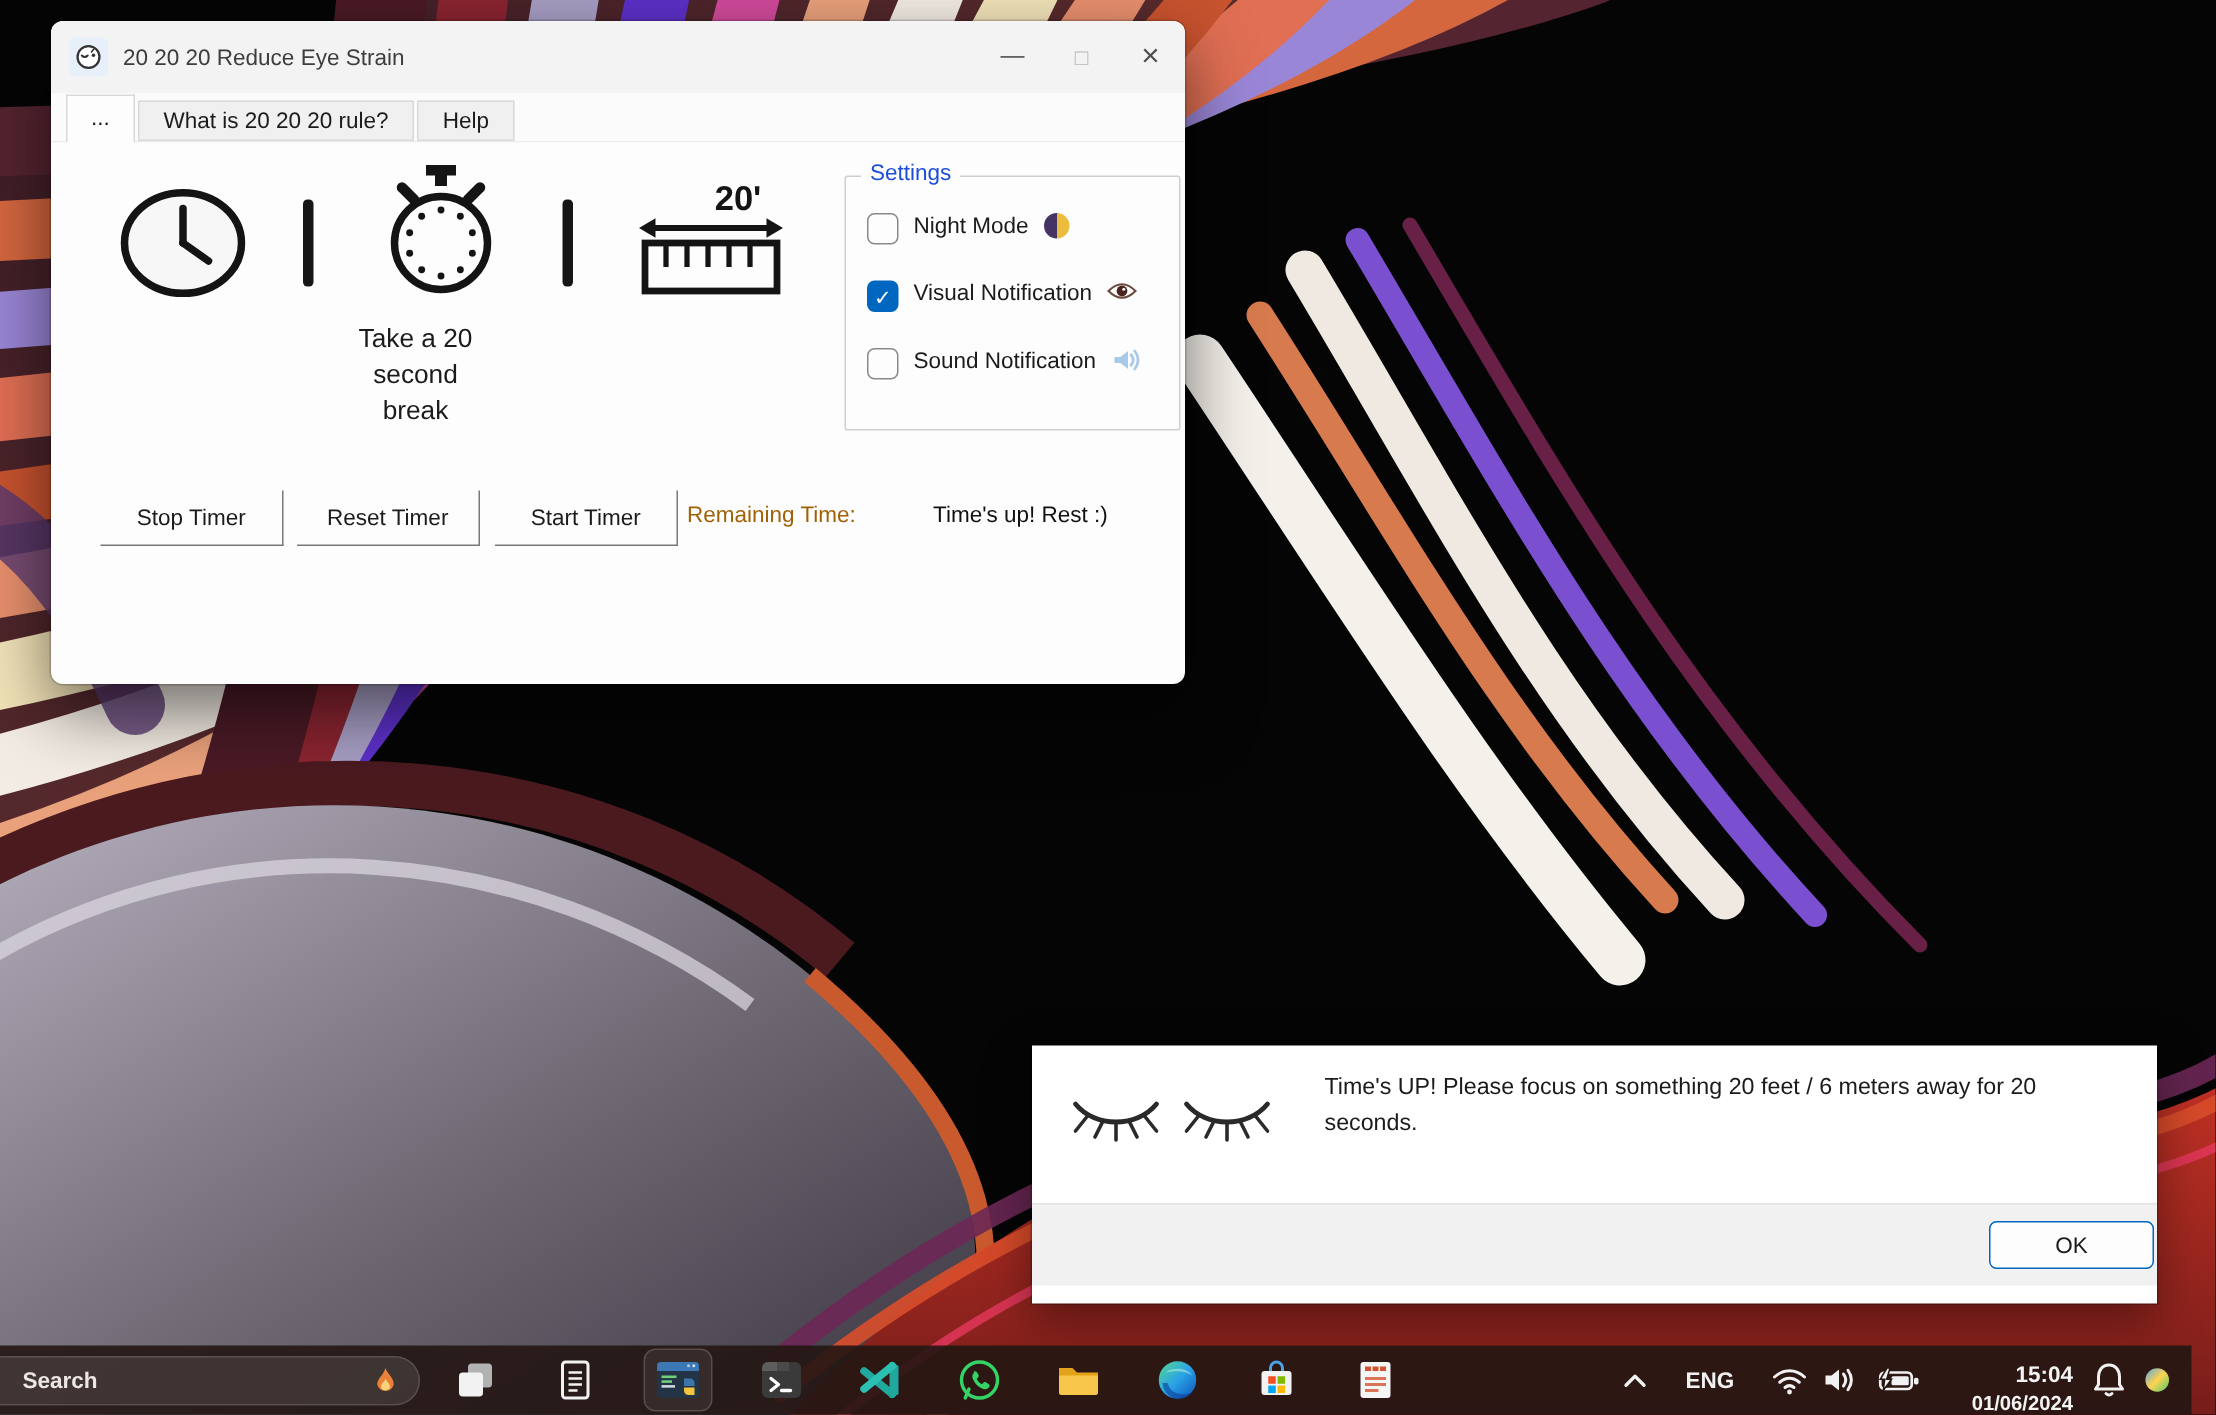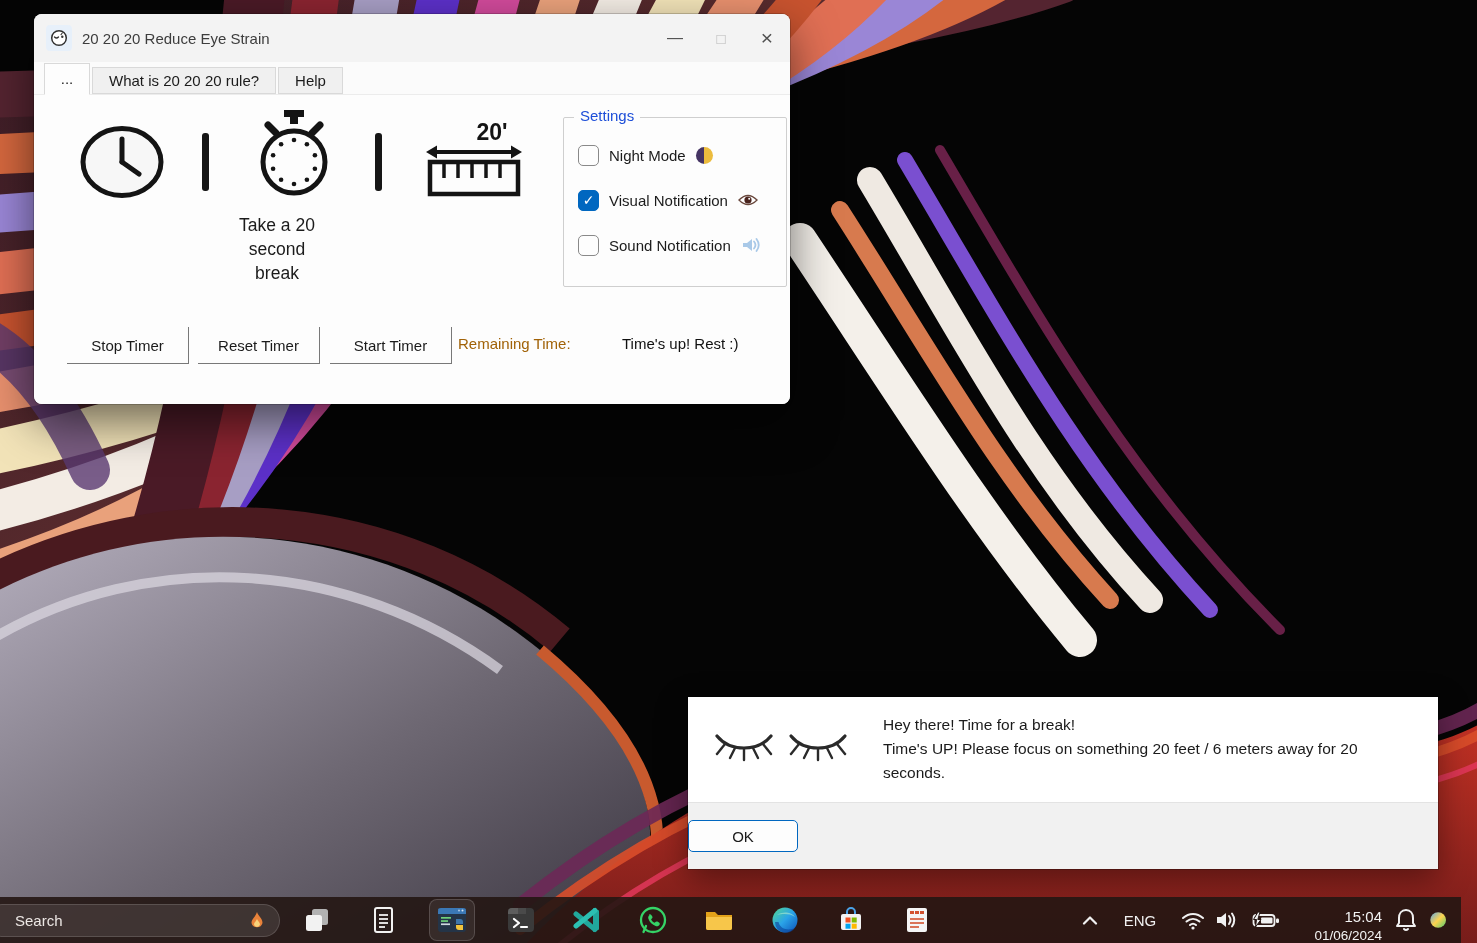--- a/index.html
+++ b/index.html
@@ -4,21 +4,21 @@
 <style>
   * { margin:0; padding:0; box-sizing:border-box; }
   html,body { width:1477px; height:943px; overflow:hidden; background:#050505;
     font-family:"Liberation Sans","DejaVu Sans",sans-serif; }
   .stage { position:relative; width:1477px; height:943px; overflow:hidden; }
 
   
   .wallpaper { position:absolute; inset:0; }
 
   
-  .app-window { position:absolute; left:34px; top:14px; width:756px; height:390px;
+  .app-window { position:absolute; left:34px; top:14px; width:756px; height:442px;
     background:#fdfdfd; border-radius:8px; overflow:hidden;
     box-shadow:0 18px 46px rgba(0,0,0,.55), 0 0 0 1px rgba(0,0,0,.18); }
   .titlebar { height:48px; background:#f3f3f3; display:flex; align-items:center; padding-left:12px; }
   .app-icon-tile { width:26px; height:26px; border-radius:4px; background:#e7f0fa;
     display:flex; align-items:center; justify-content:center; }
   .title-text { margin-left:10px; font-size:15px; color:#3d3d3d; }
   .win-controls { margin-left:auto; display:flex; height:48px; }
   .win-btn { width:46px; height:48px; display:flex; align-items:center; justify-content:center;
     font-size:16px; color:#4f4f4f; }
   .win-btn.max { color:#b9b9b9; font-size:15px; }
@@ -34,21 +34,21 @@
   .content { position:relative; height:309px; background:#fdfdfd; }
   .step-icon { position:absolute; }
   .separator { position:absolute; width:7px; height:58px; background:#161616; border-radius:3px; }
   .caption { position:absolute; font-size:17.5px; line-height:1.38; color:#1b1b1b;
     text-align:center; white-space:pre-line; }
 
   .groupbox { position:absolute; left:529px; top:22px; width:224px; height:170px;
     border:1px solid #cfcfcf; border-radius:2px; }
   .groupbox-legend { position:absolute; top:-11px; left:10px; background:#fdfdfd;
     padding:0 6px; font-size:15px; color:#1d4ed8; }
-  .setting-row { position:absolute; left:14px; display:flex; align-items:center; gap:10px; height:26px; }
+  .setting-row { position:absolute; left:14px; display:flex; align-items:flex-start; gap:10px; height:26px; }
   .checkbox { width:21px; height:21px; border:1px solid #898989; border-radius:5px;
     background:#fdfdfd; display:flex; align-items:center; justify-content:center; flex:0 0 auto; }
   .checkbox .check { display:none; color:#fff; font-size:14px; font-weight:bold; line-height:1; }
   .checkbox[data-checked="true"] { background:#0067c0; border-color:#0067c0; }
   .checkbox[data-checked="true"] .check { display:block; }
   .setting-label { font-size:15px; color:#1b1b1b; }
   .night-icon { width:17px; height:17px; border-radius:50%;
     background:linear-gradient(90deg,#453463 50%,#ecbc3e 50%); }
 
   .timer-btn { position:absolute; top:232px; height:37px; width:122px; background:#fdfdfd;
@@ -57,29 +57,29 @@
   .remaining-label { position:absolute; top:240px; left:424px; font-size:15px; color:#a16207; }
   .remaining-value { position:absolute; top:240px; left:588px; font-size:15px; color:#111; }
 
   
   .dialog { position:absolute; left:688px; top:697px; width:750px; height:172px; background:#fff;
     box-shadow:0 10px 30px rgba(0,0,0,.4), 0 0 0 1px rgba(0,0,0,.22); }
   .dialog-body { position:relative; height:105px; }
   .dialog-eyes { position:absolute; left:24px; top:30px; display:flex; gap:10px; }
   .dialog-text { position:absolute; left:195px; top:16px; width:522px; font-size:15.5px;
     line-height:24px; color:#1b1b1b; }
-  .dialog-footer { position:absolute; left:0; right:0; top:105px; height:67px; background:#f1f1f1;
-    border-top:1px solid #e3e3e3; display:flex; align-items:center; 
-    padding-right:16px; }
+  .dialog-footer { position:absolute; left:0; right:0; top:105px; height:55px; background:#f1f1f1;
+    border-top:1px solid #e3e3e3; display:flex; align-items:center; justify-content:flex-end;
+    padding-right:2px; }
   .ok-btn { width:110px; height:32px; background:#fdfdfd; border:1px solid #0067c0;
     border-radius:5px; font-size:15px; color:#1b1b1b; font-family:inherit; }
 
   
   .taskbar { position:absolute; left:0; right:16px; bottom:0; height:46px;
-    background:rgba(36,22,19,.9); overflow:hidden; }
+    background:rgba(36,22,19,.9); overflow:hidden;font-weight:bold; }
   .search-pill { position:absolute; left:-14px; top:7px; width:294px; height:33px;
     border-radius:17px; background:rgba(255,255,255,.10); border:1px solid rgba(255,255,255,.14);
     display:flex; align-items:center; }
   .search-text { margin-left:28px; font-size:15px; color:#ece7e4; }
   .search-flame { margin-left:auto; margin-right:14px; display:flex; }
   .tb-icons { position:absolute; left:297px; top:3px; height:40px; display:flex; gap:26px;
     align-items:center; }
   .tb-icon { width:40px; height:40px; display:flex; align-items:center; justify-content:center; }
   .tb-icon.active-app { width:46px; height:42px; background:rgba(255,255,255,.07);
     border:1px solid rgba(255,255,255,.17); border-radius:8px; }
@@ -283,21 +283,20 @@
           <g stroke="#2a2a2a" stroke-width="2.4" stroke-linecap="round">
             <line x1="13" y1="17" x2="5" y2="27"></line>
               <line x1="23" y1="21" x2="18" y2="31"></line>
             <line x1="32" y1="22" x2="32" y2="33"></line>
               <line x1="41" y1="21" x2="46" y2="31"></line>
             <line x1="51" y1="17" x2="59" y2="27"></line>
           </g>
         </svg>
       </div>
       <div class="dialog-text">
-        <div>Hey there! Time for a break!</div>
         <div>Time's UP! Please focus on something 20 feet / 6 meters away for 20 seconds.</div>
       </div>
     </div>
     <div class="dialog-footer">
       <button class="ok-btn">OK</button>
     </div>
   </div>
 
   <div class="taskbar">
     <div class="search-pill">

